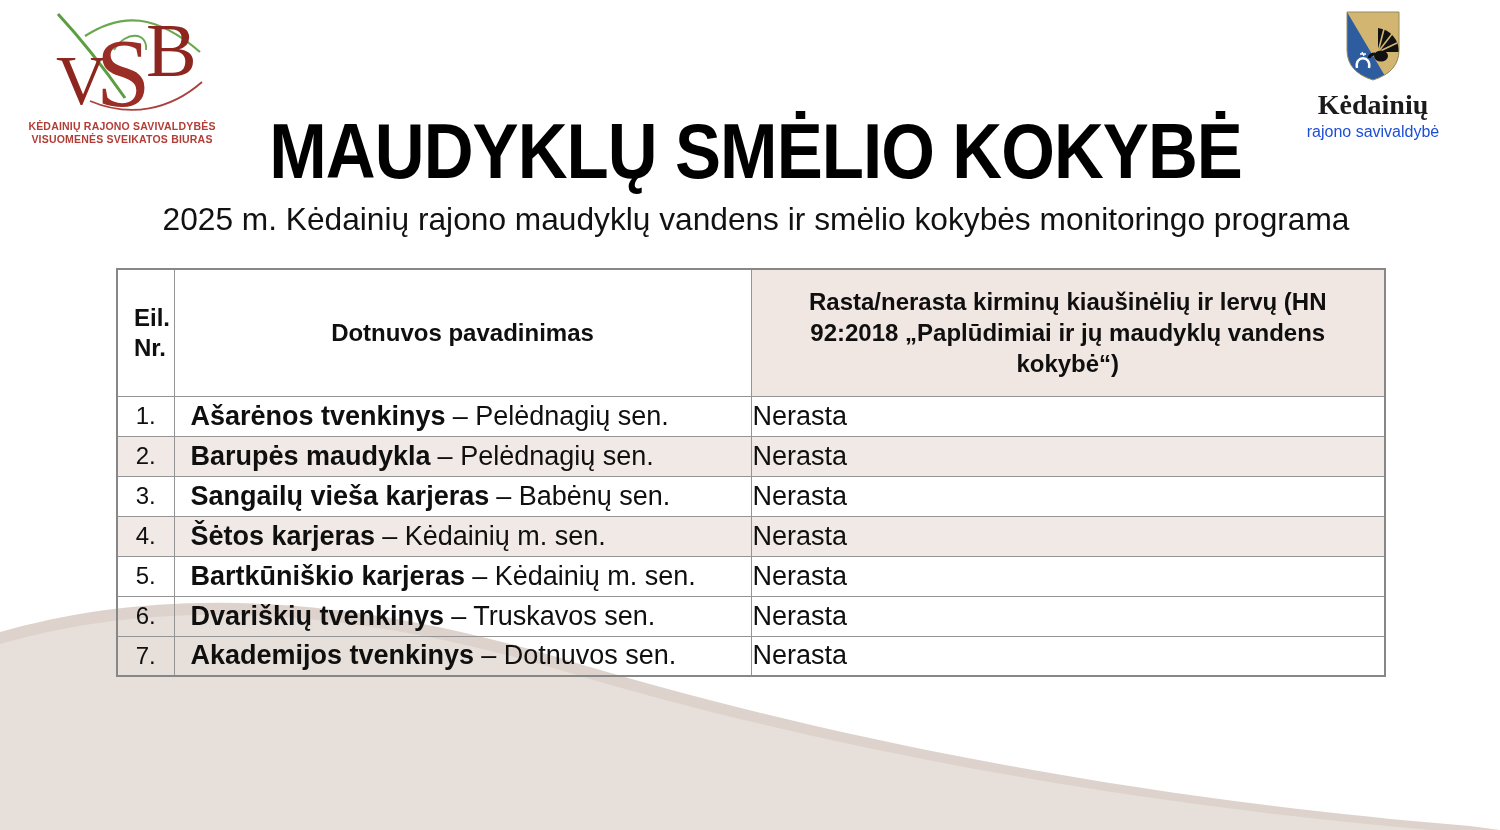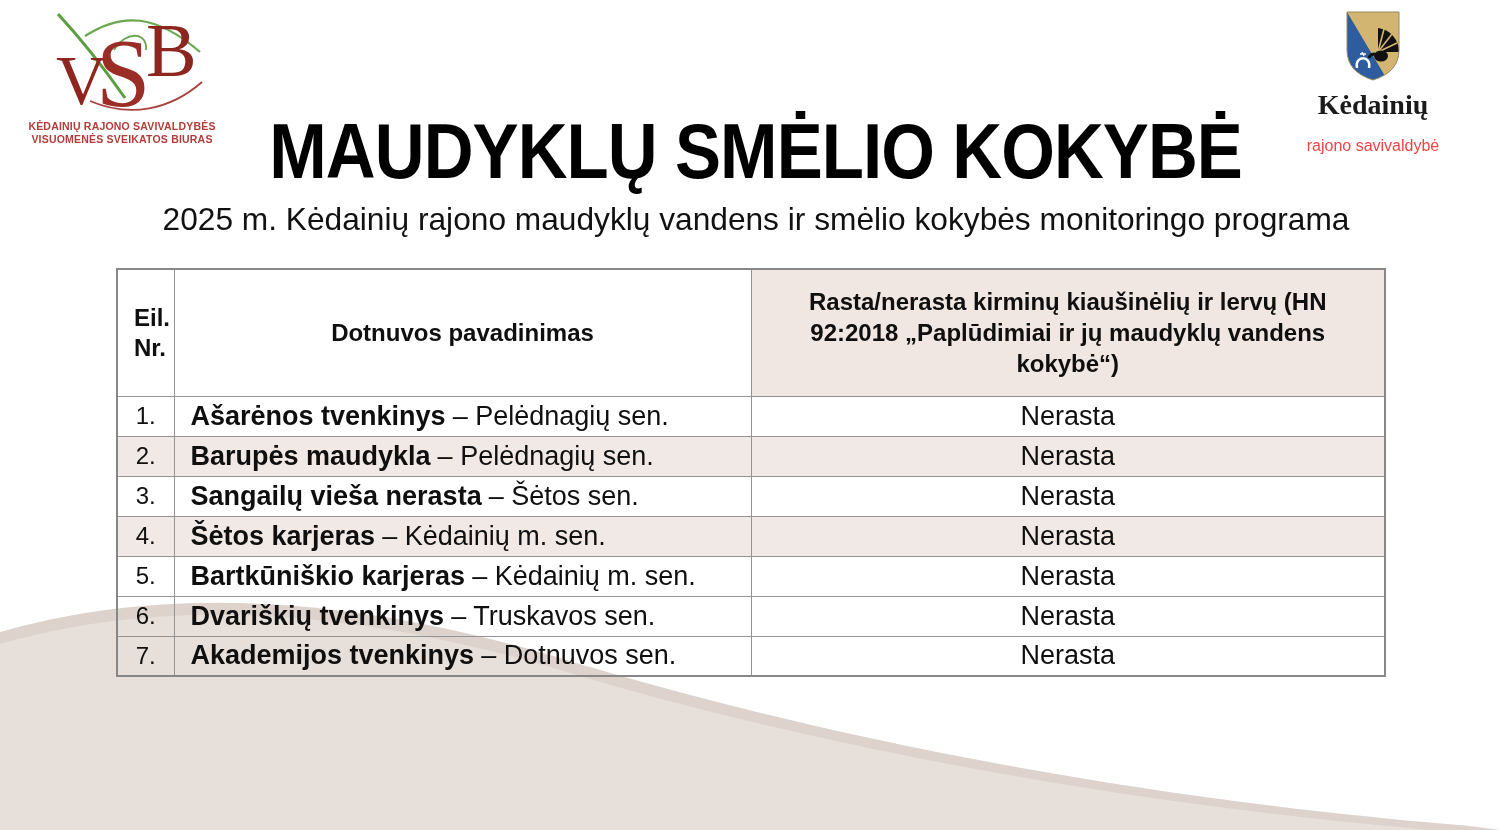--- a/index.html
+++ b/index.html
@@ -20,40 +20,40 @@
 
   
   .logo-left{position:absolute;left:22px;top:6px;width:200px;text-align:center;z-index:2;}
   .logo-left .lines{margin-top:2px;font-size:10.5px;font-weight:bold;color:#b23d37;
                     line-height:1.25;letter-spacing:.2px;}
 
   
   .logo-right{position:absolute;right:42px;top:10px;width:170px;text-align:center;z-index:2;}
   .logo-right .name{font-family:"Liberation Serif",serif;font-weight:bold;font-size:28px;
                     color:#1b1b1b;line-height:1.05;margin-top:4px;}
-  .logo-right .sub{font-size:16px;color:#ef4444;margin-top:18px;}
+  .logo-right .sub{font-size:16px;color:#1d4ed8;margin-top:4px;}
 
   
   .tbl-wrap{position:absolute;left:116px;top:268px;z-index:1;}
   table.main{border-collapse:collapse;table-layout:fixed;width:1268px;
              border:2px solid #878787;}
   table.main th,table.main td{border:1.5px solid #949494;color:#0f0f0f;
              vertical-align:middle;overflow:hidden;}
   thead tr{height:99px;}
   tbody tr{height:40px;}
   th.h-nr{width:57px;text-align:left;padding-left:16px;font-size:24px;line-height:1.25;
           background:#ffffff;white-space:pre-line;}
   th.h-name{width:577px;text-align:center;font-size:24px;background:#ffffff;}
   th.h-res{width:634px;text-align:center;font-size:24px;background:#f0e6e2;
            padding:16px 34px;line-height:1.3;}
   td.c-nr{text-align:center;font-size:24px;}
   td.c-name{text-align:left;padding-left:16px;font-size:27px;white-space:nowrap;}
   td.c-name .nm{font-weight:bold;}
   td.c-name .loc{font-weight:normal;margin-left:7px;}
-  td.c-res{text-align:center;font-size:27px;}
+  td.c-res{text-align:left;font-size:27px;}
   tr.tinted td{background:#f1e9e6;}
 </style>
 </head>
 <body>
 
 <div class="slide">
 
   <svg class="wave" viewBox="0 0 1500 830" preserveAspectRatio="none" aria-hidden="true">
     <path d="M0,632 C140,592 320,586 560,658 C770,722 1080,794 1470,826 L1500,830 L0,830 Z" fill="#ddd3cc"></path>
     <path d="M0,644 C140,604 320,598 560,670 C770,734 1090,804 1480,834 L1500,840 L0,840 Z" fill="#e7e0da"></path>
@@ -128,21 +128,21 @@
   </tr>
 
   <tr class="t-row tinted">
     <td class="c-nr"><span>2.</span></td>
     <td class="c-name"><span class="nm">Barupės maudykla</span><span class="loc">– Pelėdnagių sen.</span></td>
     <td class="c-res"><span>Nerasta</span></td>
   </tr>
 
   <tr class="t-row">
     <td class="c-nr"><span>3.</span></td>
-    <td class="c-name"><span class="nm">Sangailų vieša nerasta</span><span class="loc">– Šėtos sen.</span></td>
+    <td class="c-name"><span class="nm">Sangailų vieša karjeras</span><span class="loc">– Babėnų sen.</span></td>
     <td class="c-res"><span>Nerasta</span></td>
   </tr>
 
   <tr class="t-row tinted">
     <td class="c-nr"><span>4.</span></td>
     <td class="c-name"><span class="nm">Šėtos karjeras</span><span class="loc">– Kėdainių m. sen.</span></td>
     <td class="c-res"><span>Nerasta</span></td>
   </tr>
 
   <tr class="t-row">

